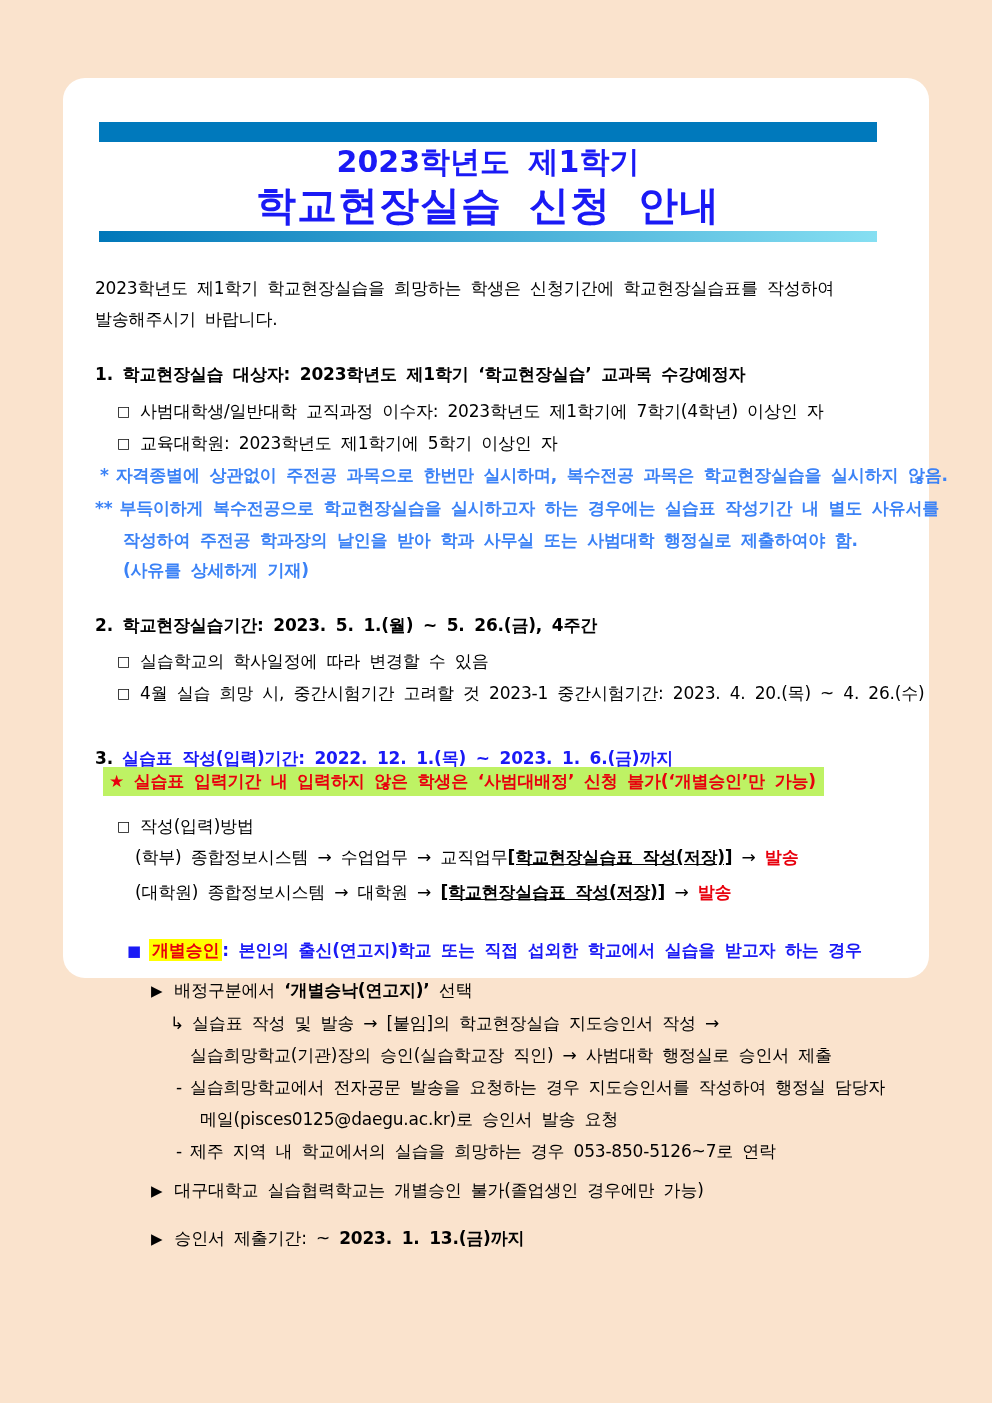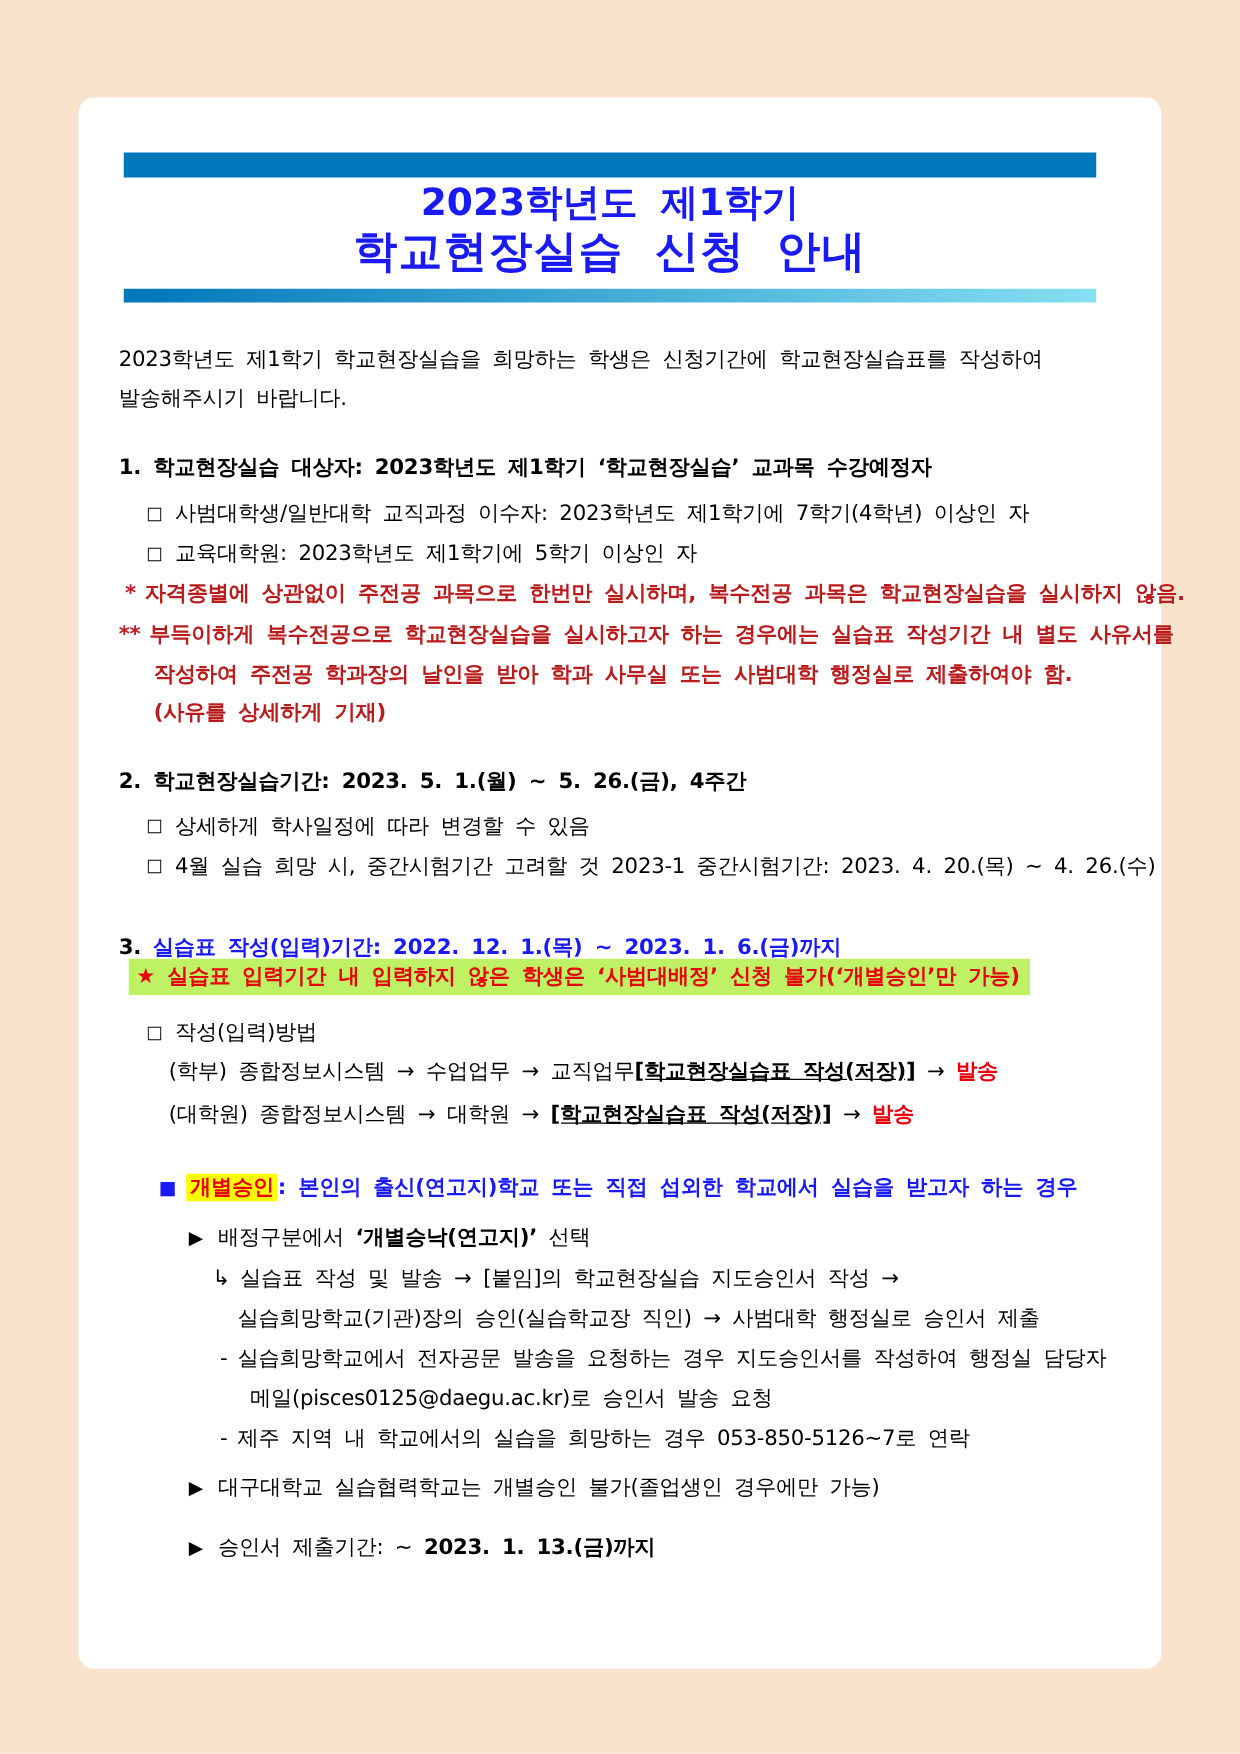--- a/index.html
+++ b/index.html
@@ -5,46 +5,46 @@
   html,body{margin:0;padding:0}
   body{
     width:992px;height:1403px;
     background:#fae3cd;
     font-family:"DejaVu Sans", sans-serif;
     position:relative;
     overflow:hidden;
   }
   .card{
     position:absolute;left:63px;top:78px;
-    width:866px;height:1257px;
-    background:#ffffff;border-radius:12px;
+    width:866px;height:900px;
+    background:#ffffff;border-radius:22px;
   }
   .bar-top{
     position:absolute;left:36px;top:44px;
     width:778px;height:20px;background:#0079bc;
   }
   .bar-bottom{
     position:absolute;left:36px;top:153px;
     width:778px;height:11px;
     background:linear-gradient(to right,#0077b9,#86dff2);
   }
   .title{
     position:absolute;left:36px;width:778px;
     text-align:center;color:#1a1af5;font-weight:bold;
     white-space:nowrap;
   }
   .title1{top:64px;font-size:30px;word-spacing:8px}
-  .title2{top:100px;font-size:35px;word-spacing:12px;letter-spacing:1px}
+  .title2{top:100px;font-size:40px;word-spacing:12px;letter-spacing:1px}
   .line{
     position:absolute;white-space:nowrap;
     font-size:17px;color:#000;line-height:24px;
     word-spacing:4px;letter-spacing:-0.2px;
   }
   .b{font-weight:bold}
-  .navy{color:#b91c1c;font-weight:bold}
+  .navy{color:#3b82f6;font-weight:bold}
   .blue{color:#1a1af5;font-weight:bold}
   .red{color:#e8000d;font-weight:bold}
   .warnbox{background:#bef264;color:#e8000d;font-weight:bold;padding:4px 8px 5px 6px}
   .ul{text-decoration:underline}
   .mk{display:inline-block;margin-right:10px}
   .mk-sq{font-size:14px;vertical-align:1px}
   .mk-tri{font-size:15px;margin-right:12px}
   .badge{background:#ffff00;color:#e8000d;font-weight:bold;padding:1px 3px}
 </style>
 </head>
@@ -71,21 +71,21 @@
     <span class="mk" style="margin-right:7px">*</span><span>자격종별에 상관없이 주전공 과목으로 한번만 실시하며, 복수전공 과목은 학교현장실습을 실시하지 않음.</span>
   </div>
   <div class="line navy" style="left:32px;top:418px">
     <span class="mk" style="margin-right:7px">**</span><span>부득이하게 복수전공으로 학교현장실습을 실시하고자 하는 경우에는 실습표 작성기간 내 별도 사유서를</span>
   </div>
   <div class="line navy" style="left:60px;top:450px">작성하여 주전공 학과장의 날인을 받아 학과 사무실 또는 사범대학 행정실로 제출하여야 함.</div>
   <div class="line navy" style="left:60px;top:480px">(사유를 상세하게 기재)</div>
 
   <div class="line b" style="left:32px;top:535px">2. 학교현장실습기간: 2023. 5. 1.(월) ~ 5. 26.(금), 4주간</div>
   <div class="line" style="left:54px;top:571px">
-    <span class="mk mk-sq">□</span><span>상세하게 학사일정에 따라 변경할 수 있음</span>
+    <span class="mk mk-sq">□</span><span>실습학교의 학사일정에 따라 변경할 수 있음</span>
   </div>
   <div class="line" style="left:54px;top:603px">
     <span class="mk mk-sq">□</span><span>4월 실습 희망 시, 중간시험기간 고려할 것 2023-1 중간시험기간: 2023. 4. 20.(목) ~ 4. 26.(수)</span>
   </div>
 
   <div class="line" style="left:32px;top:668px">
     <span class="b">3.</span>
     <span class="blue">실습표 작성(입력)기간: 2022. 12. 1.(목) ~ 2023. 1. 6.(금)까지</span>
   </div>
   <div class="line" style="left:40px;top:691px">

